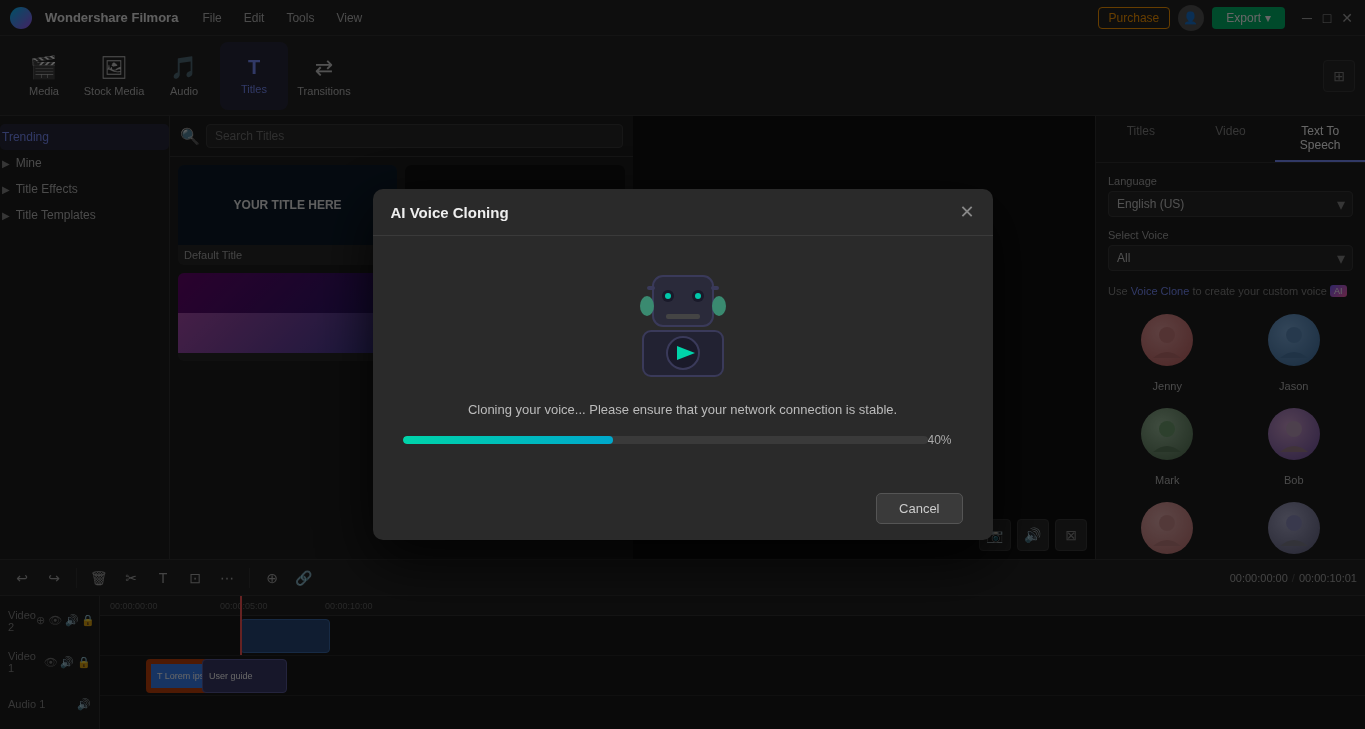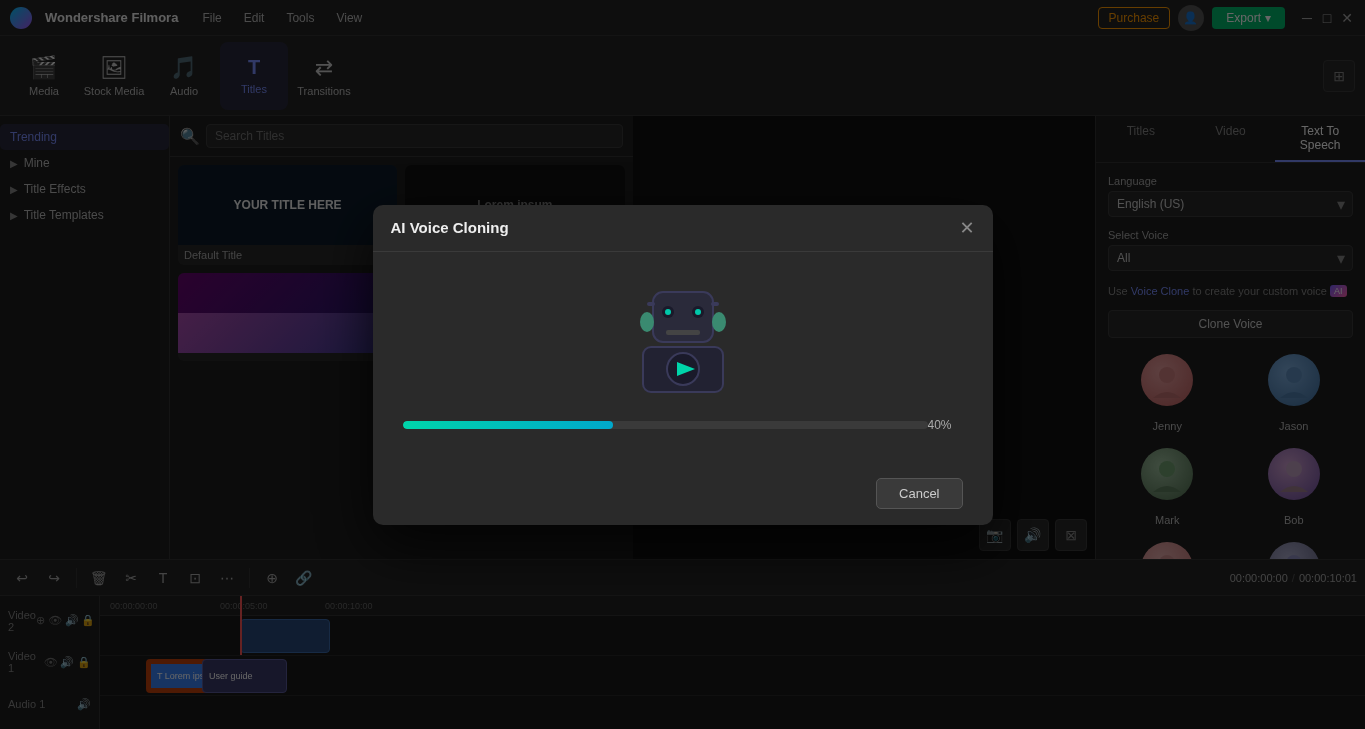--- a/index.html
+++ b/index.html
@@ -144,21 +144,21 @@
       width: 170px;
       background: #1e1e1e;
       border-right: 1px solid #333;
       padding: 8px 0;
       overflow-y: auto;
     }
     .sidebar-item {
       display: flex;
       align-items: center;
       gap: 6px;
-      padding: 6px 10px;
+      padding: 6px 2px;
       border-radius: 5px;
       cursor: pointer;
       font-size: 12px;
       color: #bbb;
     }
     .sidebar-item.active { background: #2a2a3e; color: #7b8fff; }
 
     
     .content-panel {
       flex: 1;
@@ -758,21 +758,20 @@
       </div>
       
       <div class="voice-clone-text">
         <span>Use</span>
         <span class="voice-clone-link">Voice Clone</span>
         <span> </span>
         <span>to create your custom voice</span>
         <span class="ai-badge">AI</span>
       </div>
       
-      <button class="clone-voice-btn">Clone Voice</button>
       
       <div class="voice-avatars">
         <div class="voice-avatar-item">
           <div class="voice-avatar-img avatar-jenny">
             <svg width="36" height="36" viewBox="0 0 36 36" fill="none">
               <circle cx="18" cy="13" r="8" fill="#d08080"></circle>
               <path d="M4 36 Q18 24 32 36" fill="#c07070"></path>
             </svg>
           </div>
           <span class="voice-avatar-name">Jenny</span>
@@ -943,20 +942,21 @@
           <ellipse cx="19" cy="40" rx="7" ry="10" fill="#3a8a70"></ellipse>
 
           <ellipse cx="91" cy="40" rx="7" ry="10" fill="#3a8a70"></ellipse>
 
           <rect x="19" y="20" width="8" height="4" rx="2" fill="#3a3a5a"></rect>
 
           <rect x="83" y="20" width="8" height="4" rx="2" fill="#3a3a5a"></rect>
         </svg>
       </div>
 
+      <p class="progress-text">Cloning your voice... Please ensure that your network connection is stable.</p>
 
       <div class="progress-row">
         <div class="progress-bar-container" style="flex:1;">
           <div class="progress-bar-fill" style="width:40%;"></div>
         </div>
         <span style="font-size:12px; color:#aaa; min-width:35px;">40%</span>
       </div>
     </div>
     <div class="modal-footer">
       <button class="cancel-btn">Cancel</button>

